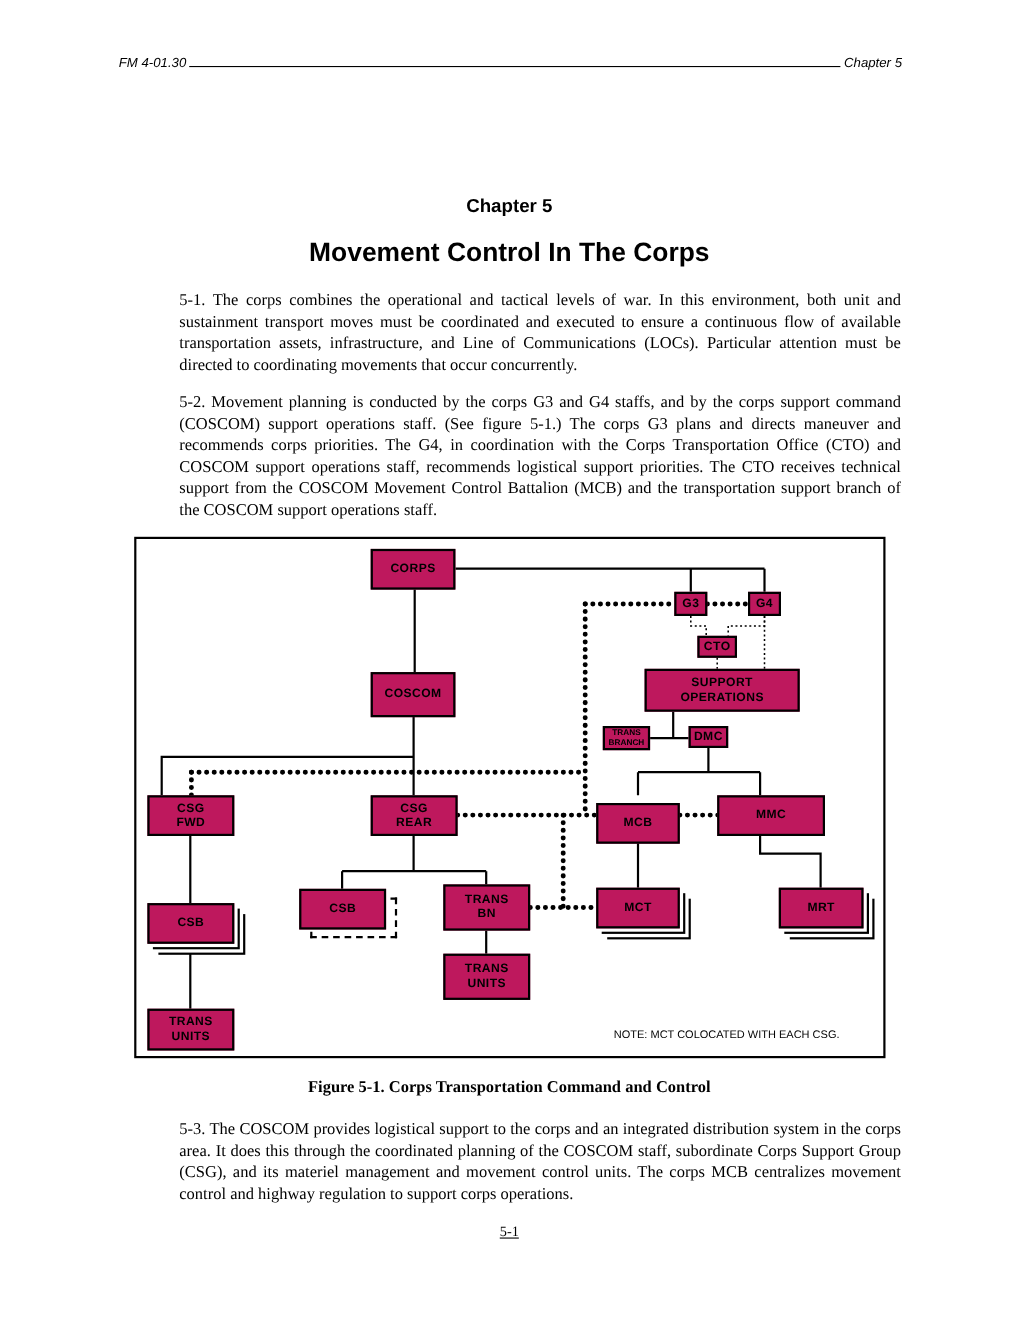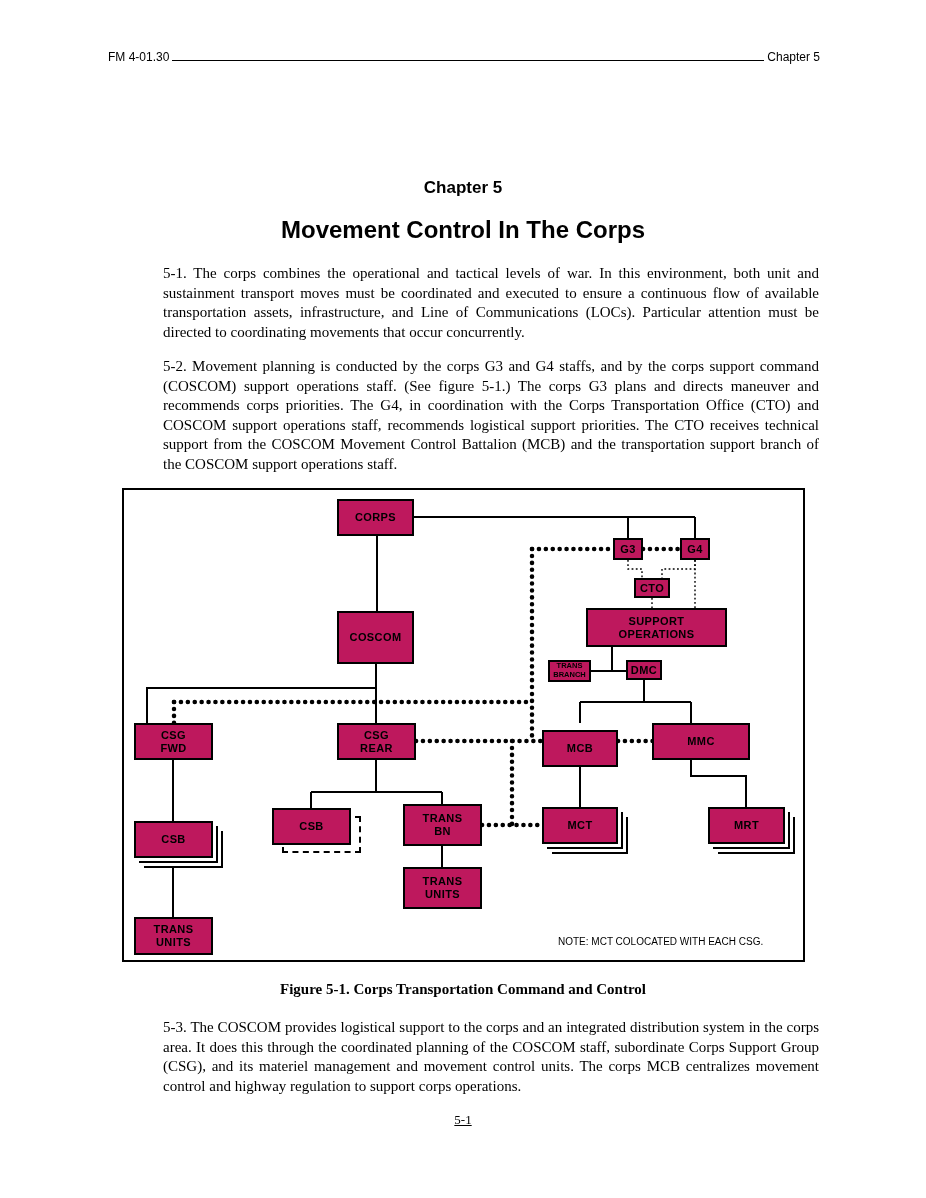--- a/index.html
+++ b/index.html
@@ -4,21 +4,21 @@
 <style>
   html,body{margin:0;padding:0;background:#ffffff;}
   .page{
     position:relative;width:926px;height:1198px;background:#ffffff;color:#000;
     font-family:"Liberation Serif",serif;overflow:hidden;margin:0 auto;
   }
   
   .doc-header{
     position:absolute;top:50px;left:108px;width:712px;
     display:flex;align-items:flex-end;
-    font-family:"Liberation Sans",sans-serif;font-size:12px;
+    font-family:"Liberation Sans",sans-serif;font-size:12px;font-style:italic;
   }
   .header-rule{flex:1;border-bottom:1.4px solid #000;margin:0 3px 3px 3px;height:0;}
   
   .chapter-heading{
     position:absolute;top:178px;left:0;right:0;text-align:center;
     font-family:"Liberation Sans",sans-serif;font-weight:bold;font-size:17px;
   }
   .doc-title{
     position:absolute;top:216px;left:0;right:0;text-align:center;
     font-family:"Liberation Sans",sans-serif;font-weight:bold;font-size:24px;
@@ -130,21 +130,21 @@
         <path d="M358 335 H418"></path>
       </g>
     </svg>
 
     <div class="ghost-dashed" style="left:158px;top:326px;width:79px;height:37px"></div>
 
     <div class="node" style="left:213px;top:9px;width:77px;height:37px">CORPS</div>
     <div class="node" style="left:489px;top:48px;width:30px;height:22px">G3</div>
     <div class="node" style="left:556px;top:48px;width:30px;height:22px">G4</div>
     <div class="node" style="left:510px;top:88px;width:36px;height:20px">CTO</div>
-    <div class="node" style="left:213px;top:121px;width:77px;height:53px">COSCOM</div>
+    <div class="node" style="left:213px;top:121px;width:77px;height:41px">COSCOM</div>
     <div class="node" style="left:462px;top:118px;width:141px;height:39px">SUPPORT
 OPERATIONS</div>
     <div class="node tiny" style="left:424px;top:170px;width:43px;height:22px">TRANS
 BRANCH</div>
     <div class="node" style="left:502px;top:170px;width:36px;height:20px">DMC</div>
     <div class="node" style="left:10px;top:233px;width:79px;height:37px">CSG
 FWD</div>
     <div class="node" style="left:213px;top:233px;width:79px;height:37px">CSG
 REAR</div>
     <div class="node" style="left:418px;top:240px;width:76px;height:37px">MCB</div>

